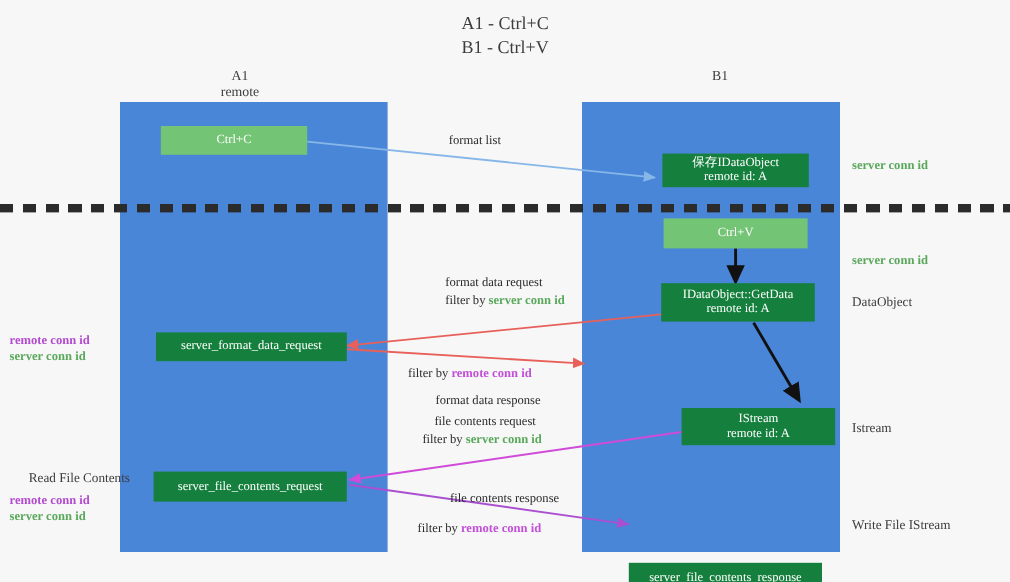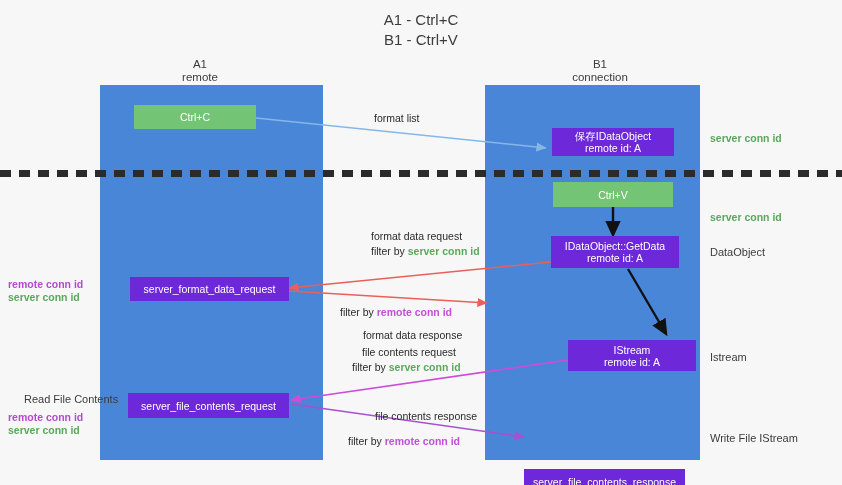--- a/index.html
+++ b/index.html
@@ -11,21 +11,21 @@
     font-family: "Liberation Sans", sans-serif;
     -webkit-font-smoothing: antialiased;
   }
   #stage {
     position: relative;
     width: 842px;
     height: 485px;
     background: #f7f7f7;
     overflow: hidden;
   }
-  .abs { position: absolute; }
+  .abs { position: absolute; font-family: Liberation Serif, serif; }
 
   
   #title {
     left: 0; top: 10px;
     width: 842px;
     text-align: center;
     font-size: 15px;
     color: #3c3c3c;
     line-height: 20px;
   }
@@ -66,21 +66,21 @@
     flex-direction: column;
     align-items: center;
     justify-content: center;
     text-align: center;
     color: #ffffff;
     font-size: 10.5px;
     line-height: 12px;
     padding: 2px 4px;
   }
   .node.green { background: #74c476; }
-  .node.orange { background: #6d28d9; }
+  .node.orange { background: #15803d; }
   .node .l2 { font-size: 10.5px; }
 
   
   .side-label {
     font-size: 11px;
     color: #3c3c3c;
     line-height: 14px;
   }
   .conn-green { color: #5aa85c; font-weight: bold; font-size: 10.5px; line-height: 13px; }
   .conn-purple { color: #b44ad0; font-weight: bold; font-size: 10.5px; line-height: 13px; }
@@ -111,21 +111,20 @@
     <div>A1 - Ctrl+C</div>
     <div>B1 - Ctrl+V</div>
   </div>
 
   <div id="head-a1" class="abs col-head">
     <div>A1</div>
     <div>remote</div>
   </div>
   <div id="head-b1" class="abs col-head">
     <div>B1</div>
-    <div>connection</div>
   </div>
 
   <div id="lane-a" class="abs lane"></div>
   <div id="lane-b" class="abs lane"></div>
 
   <svg class="overlay">
     <defs>
       <marker id="ah-blue" markerWidth="7" markerHeight="7" refX="6" refY="3.2" orient="auto">
         <path d="M0,0.4 L6.4,3.2 L0,6 z" fill="#86b7e8"></path>
       </marker>

